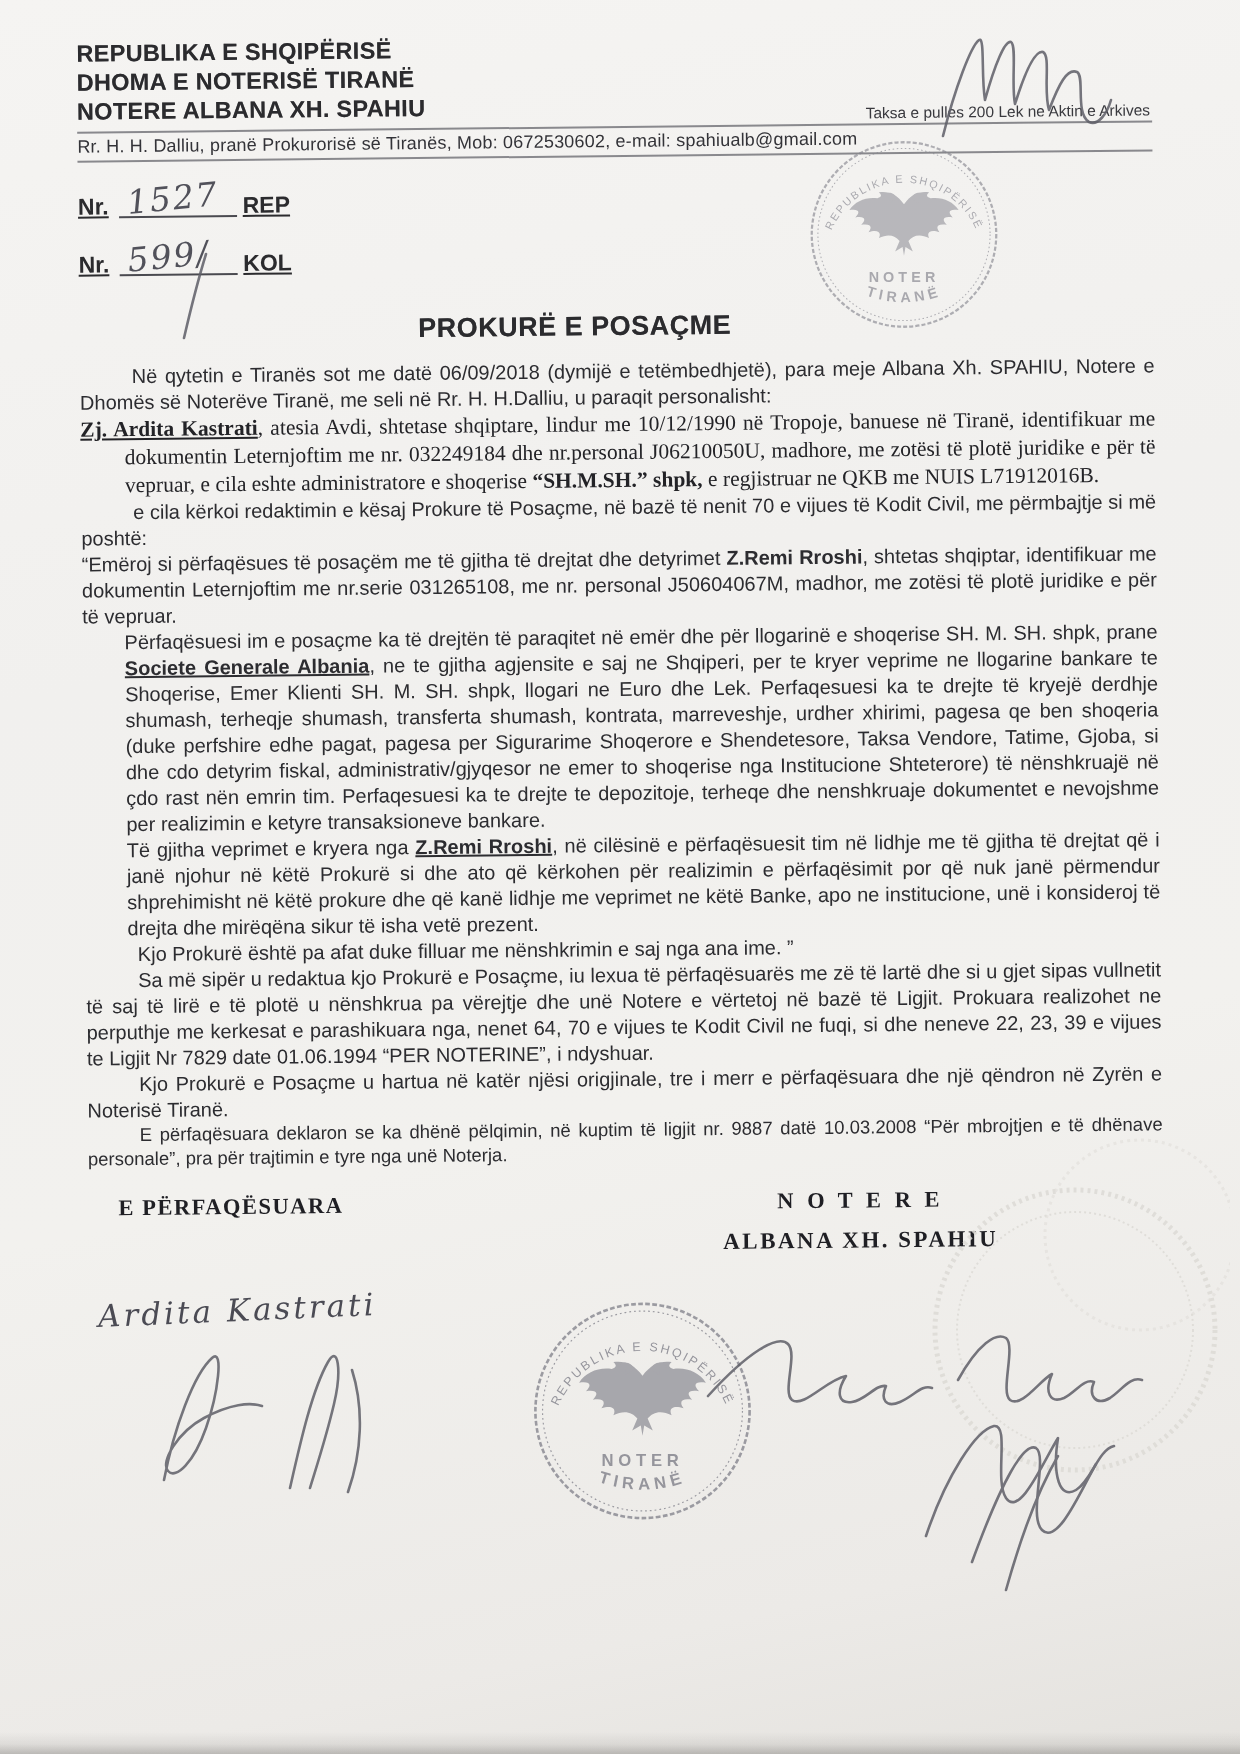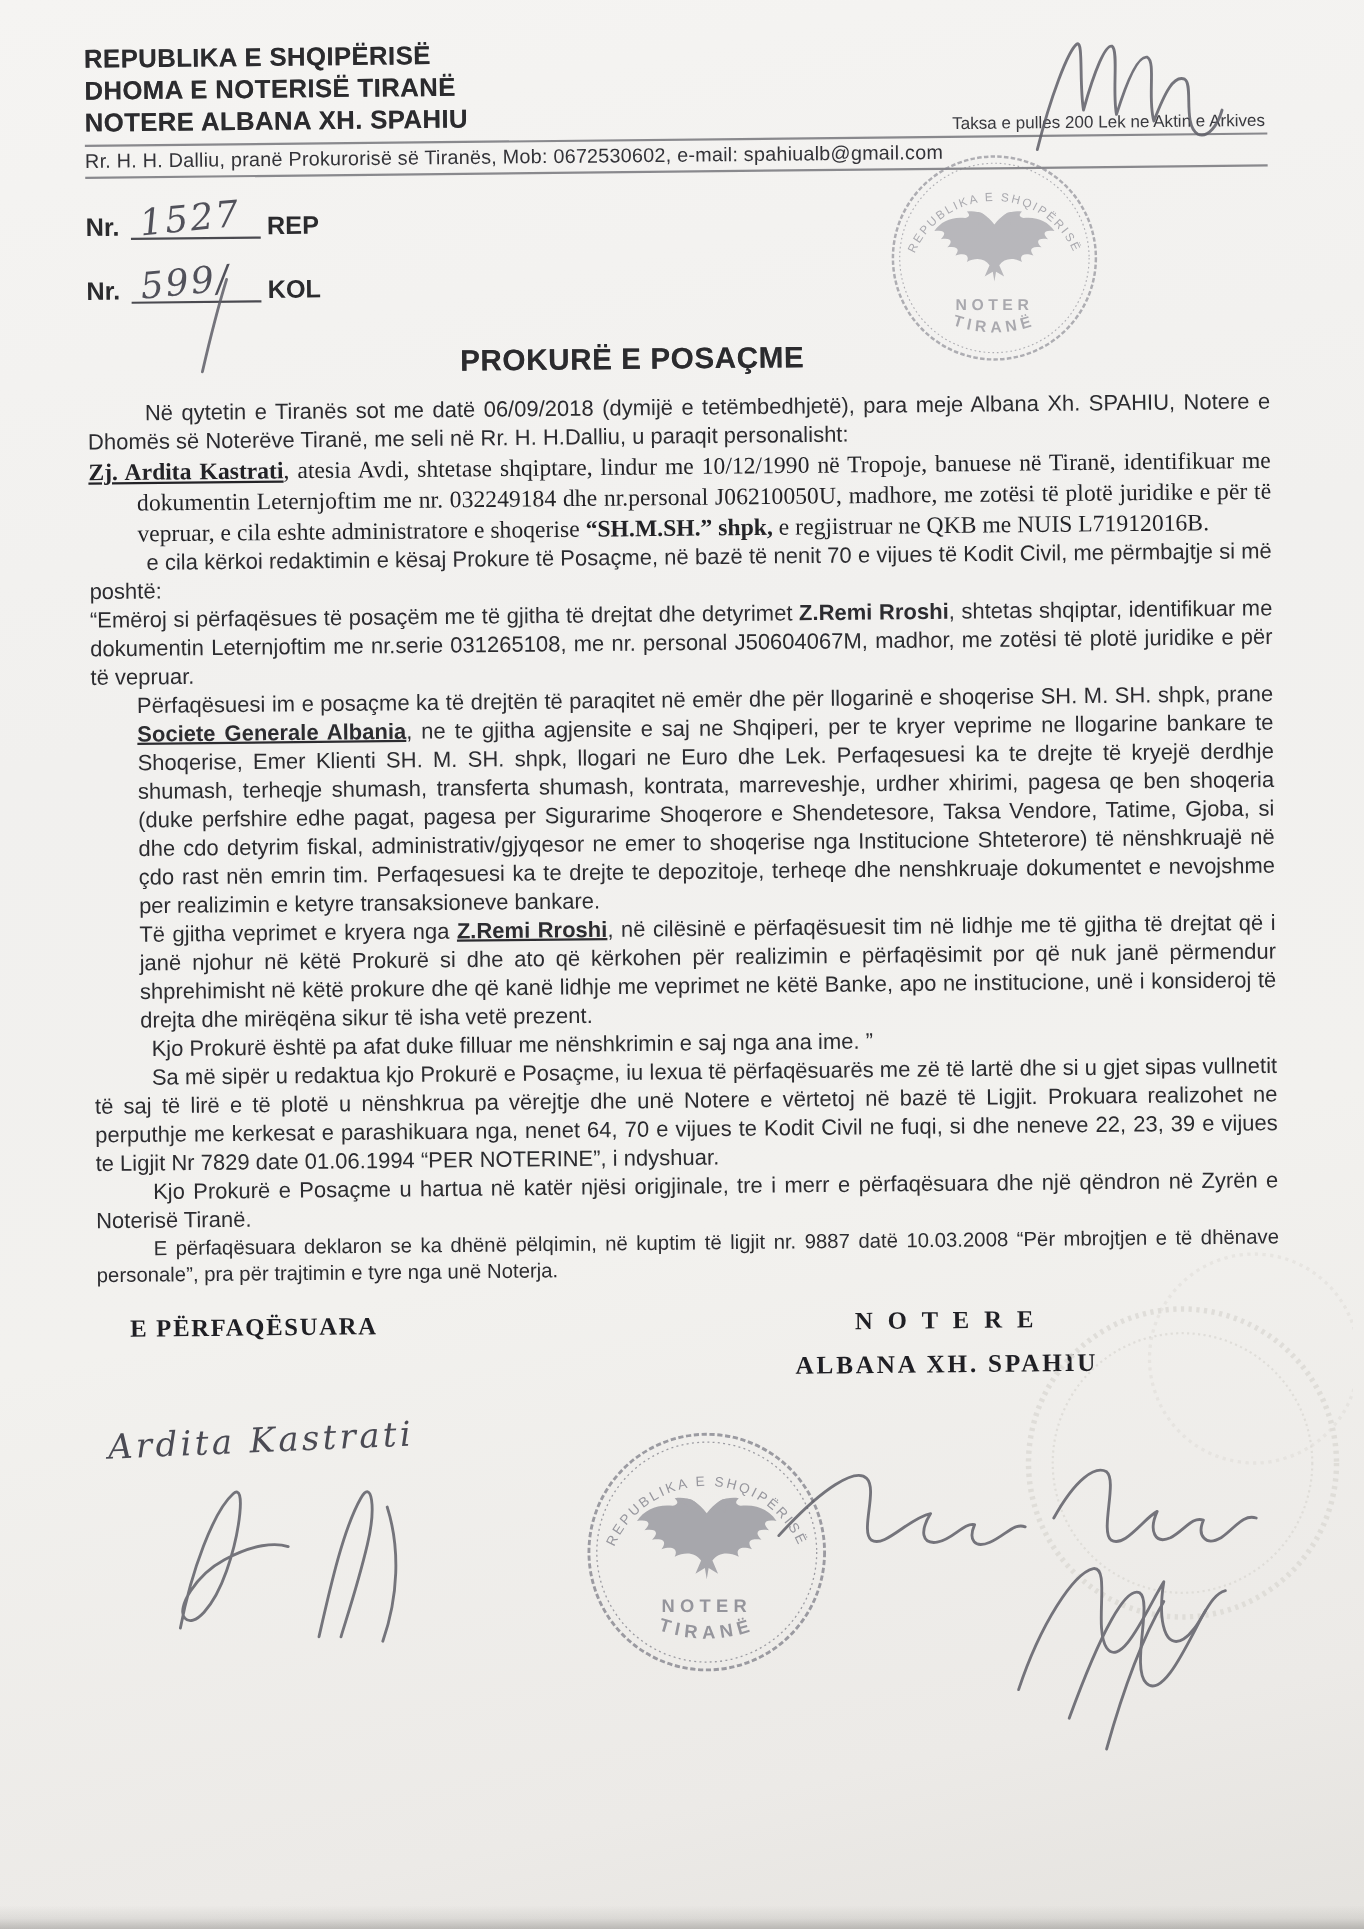--- a/index.html
+++ b/index.html
@@ -22,21 +22,21 @@
   .org-line{font-size:23.5px;font-weight:bold;line-height:29px;letter-spacing:.3px;
     text-shadow:0 0 .5px rgba(40,40,45,.55);}
   .hdr{position:relative;}
   .tax{position:absolute;right:2px;top:73px;font-size:15.5px;color:#39393e;}
   .rule{height:2px;background:#6e6e74;opacity:.8;}
   .rule1{margin-top:5px;}
   .addr{font-size:18px;color:#333338;margin-top:3px;letter-spacing:.2px;}
   .rule2{margin-top:3px;}
   
   .reg-row{position:relative;display:flex;align-items:flex-end;margin-top:22px;height:36px;}
-  .reg-label,.reg-suffix{font-size:23px;font-weight:bold;}
+  .reg-label,.reg-suffix{font-size:23px;font-weight:bold;text-decoration:underline;}
   .reg-line{display:inline-block;width:118px;border-bottom:2.4px solid #4a4a50;margin:0 6px 2px 10px;height:30px;position:relative;}
   .hand-number{
     position:absolute;left:8px;bottom:-2px;
     font-family:"DejaVu Serif",serif;font-style:italic;font-size:33px;
     color:#51515a;transform:rotate(-5deg);letter-spacing:2px;white-space:nowrap;
   }
   
   .title{margin-top:38px;text-align:center;transform:translateX(-42px);
     font-size:27px;font-weight:bold;letter-spacing:.5px;
     text-shadow:0 0 .5px rgba(40,40,45,.6);}

